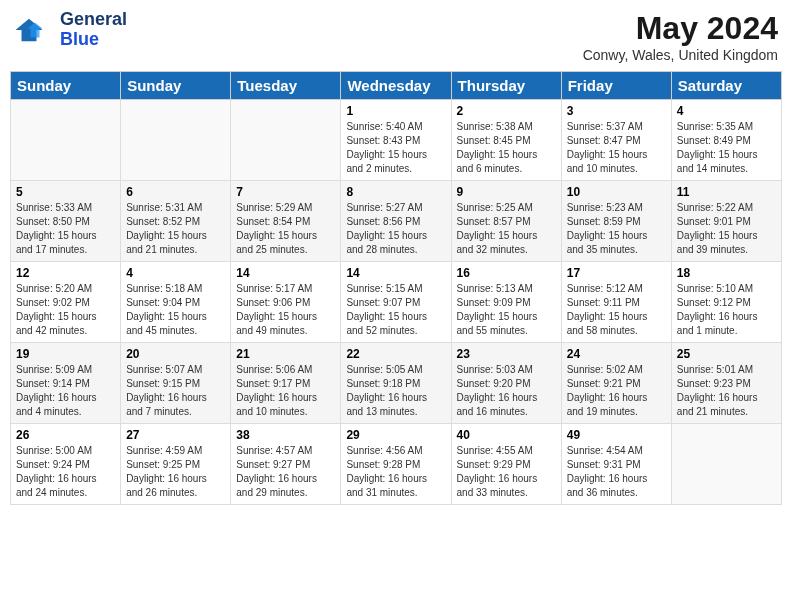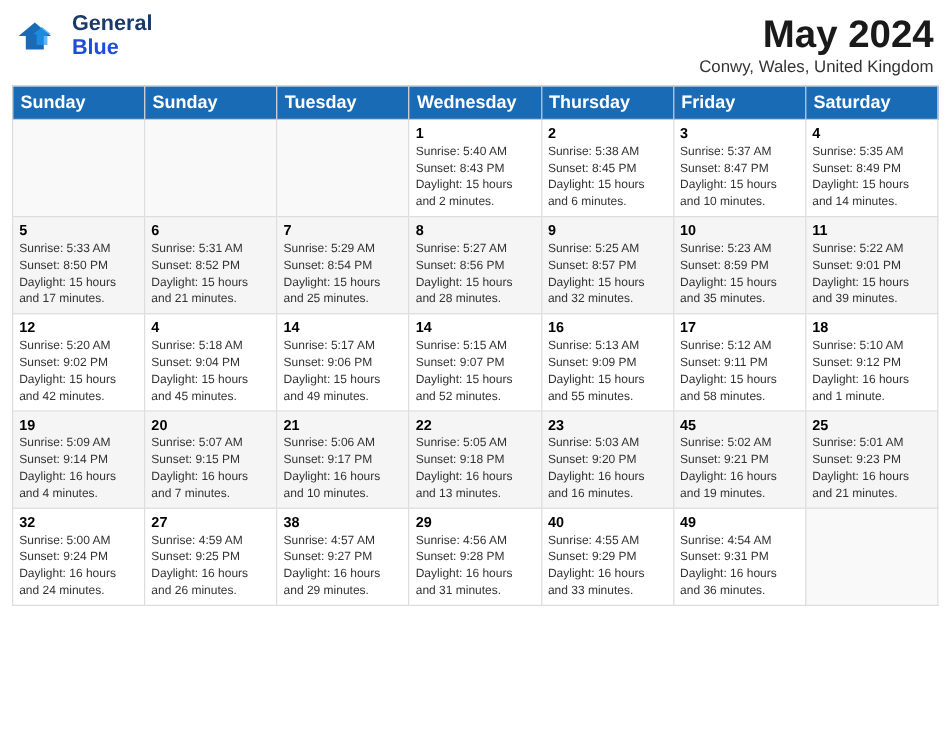--- a/index.html
+++ b/index.html
@@ -212,31 +212,31 @@
         </td>
         <td>
           <div class="day-number">22</div>
           <div class="day-info">Sunrise: 5:05 AM<br>Sunset: 9:18 PM<br>Daylight: 16 hours<br>and 13 minutes.</div>
         </td>
         <td>
           <div class="day-number">23</div>
           <div class="day-info">Sunrise: 5:03 AM<br>Sunset: 9:20 PM<br>Daylight: 16 hours<br>and 16 minutes.</div>
         </td>
         <td>
-          <div class="day-number">45</div>
+          <div class="day-number">24</div>
           <div class="day-info">Sunrise: 5:02 AM<br>Sunset: 9:21 PM<br>Daylight: 16 hours<br>and 19 minutes.</div>
         </td>
         <td>
           <div class="day-number">25</div>
           <div class="day-info">Sunrise: 5:01 AM<br>Sunset: 9:23 PM<br>Daylight: 16 hours<br>and 21 minutes.</div>
         </td>
       </tr>
       <tr>
         <td>
-          <div class="day-number">32</div>
+          <div class="day-number">26</div>
           <div class="day-info">Sunrise: 5:00 AM<br>Sunset: 9:24 PM<br>Daylight: 16 hours<br>and 24 minutes.</div>
         </td>
         <td>
           <div class="day-number">27</div>
           <div class="day-info">Sunrise: 4:59 AM<br>Sunset: 9:25 PM<br>Daylight: 16 hours<br>and 26 minutes.</div>
         </td>
         <td>
           <div class="day-number">38</div>
           <div class="day-info">Sunrise: 4:57 AM<br>Sunset: 9:27 PM<br>Daylight: 16 hours<br>and 29 minutes.</div>
         </td>

